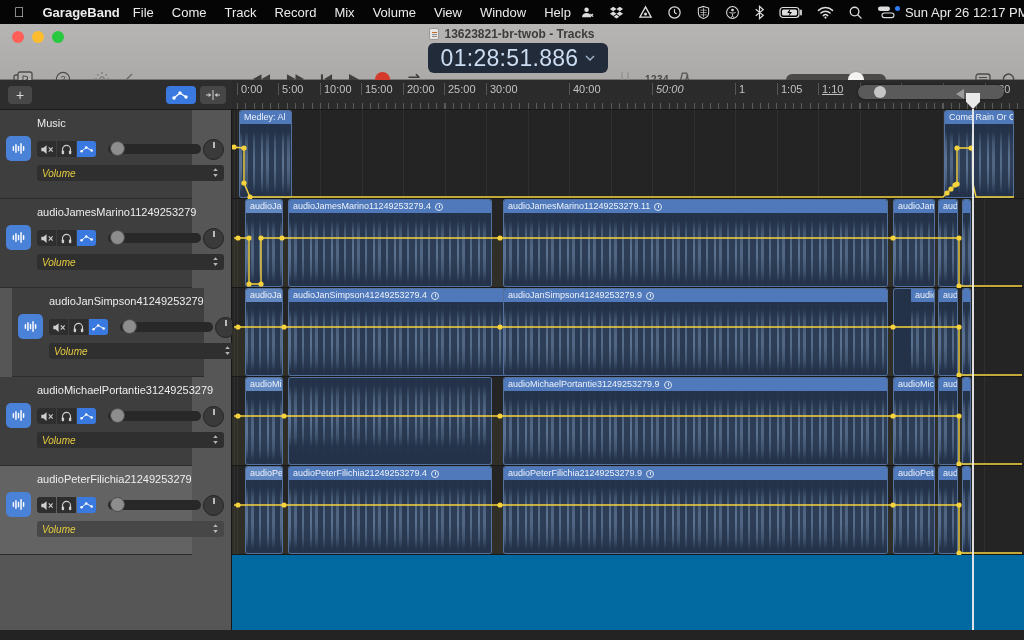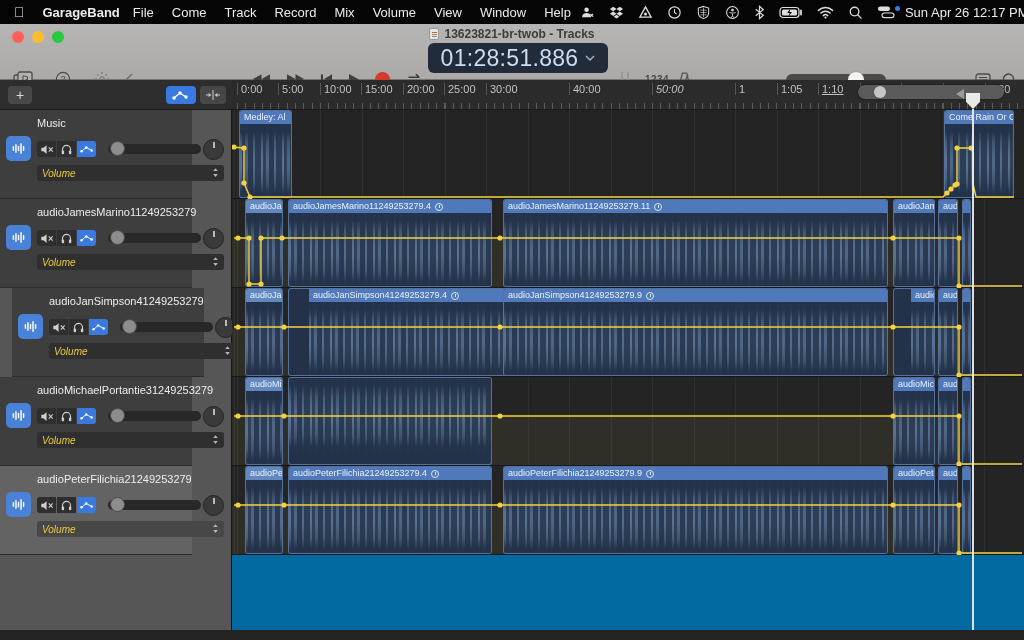--- a/index.html
+++ b/index.html
@@ -638,21 +638,21 @@
             </svg>
           </div>
           <div class="lane" style="top: 208px;">
             <div class="auto-tint"></div>
             <div class="region tiny" style="left: 13px; width: 38px;">
               <div class="rhead">
                 <span>audioJa</span>
               </div>
               <div class="rbody"></div>
             </div>
-            <div class="region" style="left: 56px; width: 240px; padding-left: 20px;">
+            <div class="region" style="left: 56px; width: 240px;">
               <div class="rhead">
                 <span>audioJanSimpson41249253279.4</span>
                 <span class="follow"></span>
               </div>
               <div class="rbody"></div>
             </div>
             <div class="region" style="left: 271px; width: 385px;">
               <div class="rhead">
                 <span>audioJanSimpson41249253279.9</span>
                 <span class="follow"></span>
@@ -691,20 +691,27 @@
             <div class="auto-tint"></div>
             <div class="region tiny" style="left: 13px; width: 38px;">
               <div class="rhead">
                 <span>audioMi</span>
               </div>
               <div class="rbody"></div>
             </div>
             <div class="region" style="left: 56px; width: 204px;">
               <div class="rbody"></div>
             </div>
+            <div class="region" style="left: 271px; width: 385px;">
+              <div class="rhead">
+                <span>audioMichaelPortantie31249253279.9</span>
+                <span class="follow"></span>
+              </div>
+              <div class="rbody"></div>
+            </div>
             <div class="region" style="left: 661px; width: 42px;">
               <div class="rhead">
                 <span>audioMic</span>
               </div>
               <div class="rbody"></div>
             </div>
             <div class="region" style="left: 706px; width: 20px;">
               <div class="rhead">
                 <span>audi</span>
               </div>

